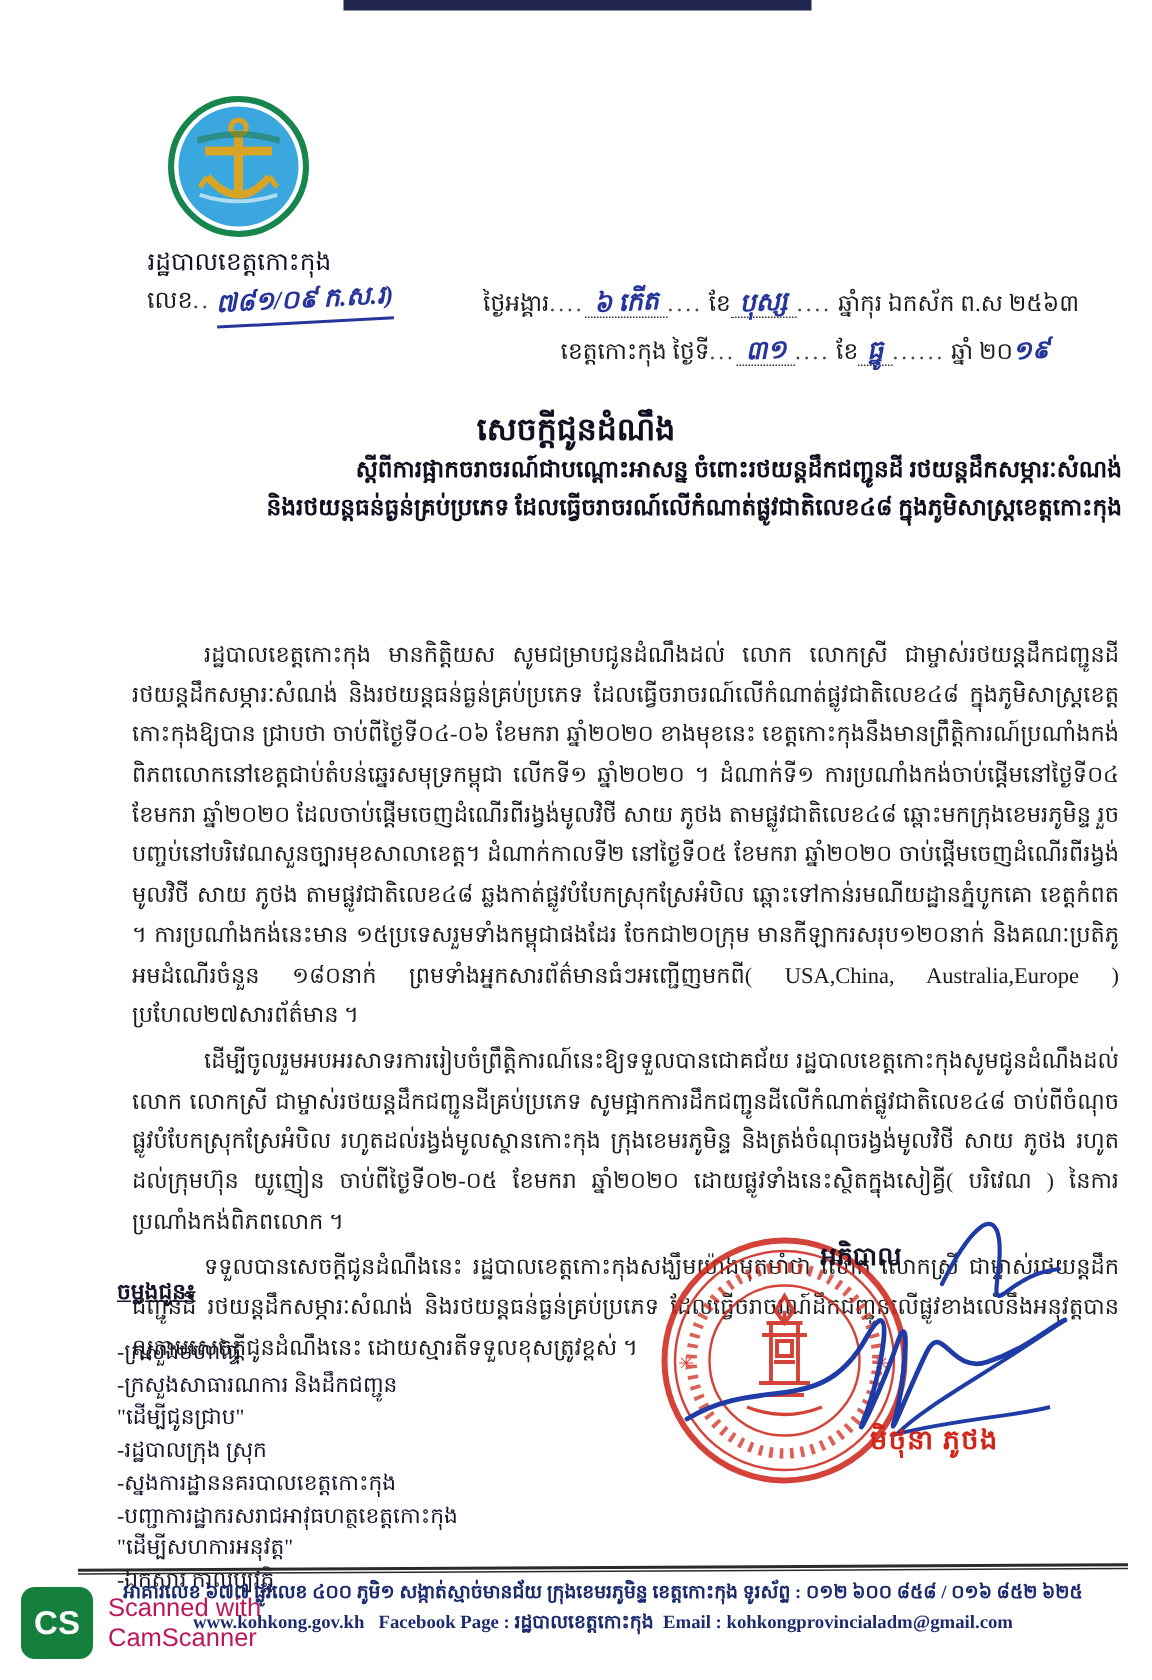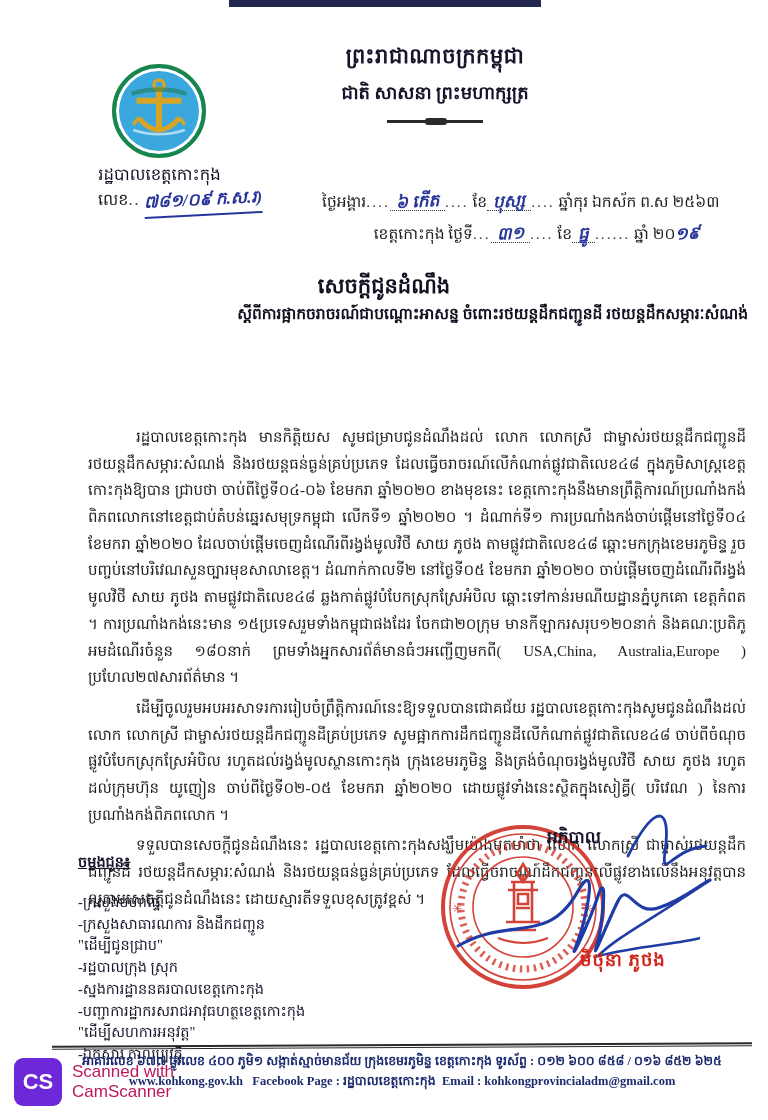--- a/index.html
+++ b/index.html
@@ -65,21 +65,21 @@
   .cc-heading { font-weight:bold; text-decoration:underline; margin-bottom:18px; }
 
   
   .footer { position:absolute; left:52px; top:1044px; width:700px; text-align:center; color:#1c2a6e; }
   .footer-rule { border-top:2px solid #2a2a2a; border-bottom:1px solid #2a2a2a; height:4px;
                  margin-bottom:3px; transform:rotate(-.3deg); }
   .footer-line { font-size:12.5px; font-weight:bold; line-height:1.6; }
 
   
   .watermark { position:absolute; left:14px; top:1058px; display:flex; align-items:center; gap:10px; }
-  .cs-logo { width:48px; height:48px; background:#6d28d9; border-radius:9px; color:#ffffff;
+  .cs-logo { width:48px; height:48px; background:#15803d; border-radius:9px; color:#ffffff;
              display:flex; align-items:center; justify-content:center;
              font-family:"Liberation Sans",sans-serif; font-weight:bold; font-size:22px; }
   .wm-text { font-family:"Liberation Sans",sans-serif; color:#be185d; font-size:17px; line-height:1.2; }
 </style>
 </head>
 <body>
 
 <div class="page">
 
   <div class="top-strip"></div>
@@ -89,25 +89,20 @@
       <line x1="50" y1="22" x2="50" y2="74" stroke="#d8a426" stroke-width="7"></line>
       <circle cx="50" cy="20" r="6" fill="none" stroke="#d8a426" stroke-width="4"></circle>
       <line x1="24" y1="38" x2="76" y2="38" stroke="#d8a426" stroke-width="7"></line>
       <path d="M26 58 Q50 86 74 58" fill="none" stroke="#d8a426" stroke-width="6"></path>
       <path d="M26 58 l-6 8 M74 58 l6 8" stroke="#d8a426" stroke-width="4"></path>
       <path d="M18 30 Q50 20 82 30" fill="none" stroke="#1f7a43" stroke-width="5" opacity=".55"></path>
       <path d="M20 72 Q50 82 80 72" fill="none" stroke="#ffffff" stroke-width="3" opacity=".6"></path>
     </svg>
   </div>
 
-  <div class="header">
-    <div class="kingdom">ព្រះរាជាណាចក្រកម្ពុជា</div>
-    <div class="motto">ជាតិ សាសនា ព្រះមហាក្សត្រ</div>
-    <div class="divider"></div>
-  </div>
 
   <div class="org-name">រដ្ឋបាលខេត្តកោះកុង</div>
 
   <div class="ref-line">
     <span>លេខ</span><span class="dots">..</span>
     <span class="hw ref-underline">៧៨១/០៩ ក.ស.រ)</span>
   </div>
 
   <div class="date-block">
     <div class="l1">
@@ -118,20 +113,21 @@
     <div class="l2">
       <span>ខេត្តកោះកុង ថ្ងៃទី</span><span class="dots">...</span><span class="blank"><span class="hw">៣១</span></span><span class="dots">....</span>
       <span>ខែ</span><span class="blank"><span class="hw">ធ្នូ</span></span><span class="dots">......</span>
       <span>ឆ្នាំ ២០</span><span class="hw">១៩</span>
     </div>
   </div>
 
   <div class="notice-title">សេចក្តីជូនដំណឹង</div>
   <div class="notice-subtitle">
     <div>ស្តីពីការផ្អាកចរាចរណ៍ជាបណ្តោះអាសន្ន ចំពោះរថយន្តដឹកជញ្ជូនដី រថយន្តដឹកសម្ភារៈសំណង់</div>
+    <div>និងរថយន្តធន់ធ្ងន់គ្រប់ប្រភេទ ដែលធ្វើចរាចរណ៍លើកំណាត់ផ្លូវជាតិលេខ៤៨ ក្នុងភូមិសាស្ត្រខេត្តកោះកុង</div>
   </div>
 
 
   <div class="main-body">
     <p>រដ្ឋបាលខេត្តកោះកុង មានកិត្តិយស សូមជម្រាបជូនដំណឹងដល់ លោក លោកស្រី ជាម្ចាស់រថយន្តដឹកជញ្ជូនដី រថយន្តដឹកសម្ភារៈសំណង់ និងរថយន្តធន់ធ្ងន់គ្រប់ប្រភេទ ដែលធ្វើចរាចរណ៍លើកំណាត់ផ្លូវជាតិលេខ៤៨ ក្នុងភូមិសាស្ត្រខេត្តកោះកុងឱ្យបាន ជ្រាបថា ចាប់ពីថ្ងៃទី០៤-០៦ ខែមករា ឆ្នាំ២០២០ ខាងមុខនេះ ខេត្តកោះកុងនឹងមានព្រឹត្តិការណ៍ប្រណាំងកង់ពិភពលោកនៅខេត្តជាប់តំបន់ឆ្នេរសមុទ្រកម្ពុជា លើកទី១ ឆ្នាំ២០២០ ។ ដំណាក់ទី១ ការប្រណាំងកង់ចាប់ផ្ដើមនៅថ្ងៃទី០៤ ខែមករា ឆ្នាំ២០២០ ដែលចាប់ផ្ដើមចេញដំណើរពីរង្វង់មូលវិថី សាយ ភូថង តាមផ្លូវជាតិលេខ៤៨ ឆ្ពោះមកក្រុងខេមរភូមិន្ទ រួចបញ្ចប់នៅបរិវេណសួនច្បារមុខសាលាខេត្ត។ ដំណាក់កាលទី២ នៅថ្ងៃទី០៥ ខែមករា ឆ្នាំ២០២០ ចាប់ផ្ដើមចេញដំណើរពីរង្វង់មូលវិថី សាយ ភូថង តាមផ្លូវជាតិលេខ៤៨ ឆ្លងកាត់ផ្លូវបំបែកស្រុកស្រែអំបិល ឆ្ពោះទៅកាន់រមណីយដ្ឋានភ្នំបូកគោ ខេត្តកំពត ។ ការប្រណាំងកង់នេះមាន ១៥ប្រទេសរួមទាំងកម្ពុជាផងដែរ ចែកជា២០ក្រុម មានកីឡាករសរុប១២០នាក់ និងគណៈប្រតិភូអមដំណើរចំនួន ១៨០នាក់ ព្រមទាំងអ្នកសារព័ត៌មានធំៗអញ្ជើញមកពី( USA,China, Australia,Europe ) ប្រហែល២៧សារព័ត៌មាន ។</p>
     <p>ដើម្បីចូលរួមអបអរសាទរការរៀបចំព្រឹត្តិការណ៍នេះឱ្យទទួលបានជោគជ័យ រដ្ឋបាលខេត្តកោះកុងសូមជូនដំណឹងដល់ លោក លោកស្រី ជាម្ចាស់រថយន្តដឹកជញ្ជូនដីគ្រប់ប្រភេទ សូមផ្អាកការដឹកជញ្ជូនដីលើកំណាត់ផ្លូវជាតិលេខ៤៨ ចាប់ពីចំណុចផ្លូវបំបែកស្រុកស្រែអំបិល រហូតដល់រង្វង់មូលស្ថានកោះកុង ក្រុងខេមរភូមិន្ទ និងត្រង់ចំណុចរង្វង់មូលវិថី សាយ ភូថង រហូតដល់ក្រុមហ៊ុន យូញៀន ចាប់ពីថ្ងៃទី០២-០៥ ខែមករា ឆ្នាំ២០២០ ដោយផ្លូវទាំងនេះស្ថិតក្នុងសៀគ្វី( បរិវេណ ) នៃការប្រណាំងកង់ពិភពលោក ។</p>
     <p>ទទួលបានសេចក្តីជូនដំណឹងនេះ រដ្ឋបាលខេត្តកោះកុងសង្ឃឹមយ៉ាងមុតមាំថា លោក លោកស្រី ជាម្ចាស់រថយន្តដឹកជញ្ជូនដី រថយន្តដឹកសម្ភារៈសំណង់ និងរថយន្តធន់ធ្ងន់គ្រប់ប្រភេទ ដែលធ្វើចរាចរណ៍ដឹកជញ្ជូនលើផ្លូវខាងលើនឹងអនុវត្តបានល្អតាមសេចក្តីជូនដំណឹងនេះ ដោយស្មារតីទទួលខុសត្រូវខ្ពស់ ។</p>
   </div>
 
   <div class="stamp">

